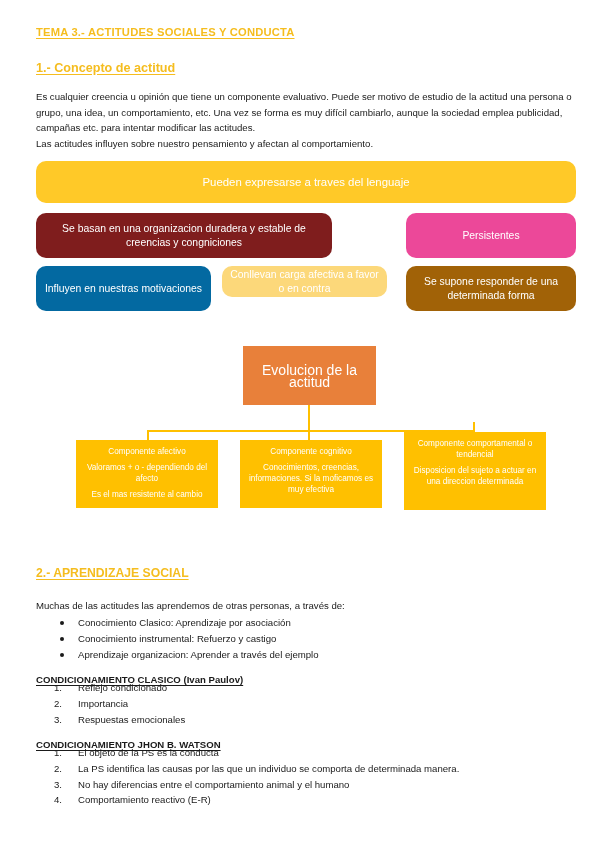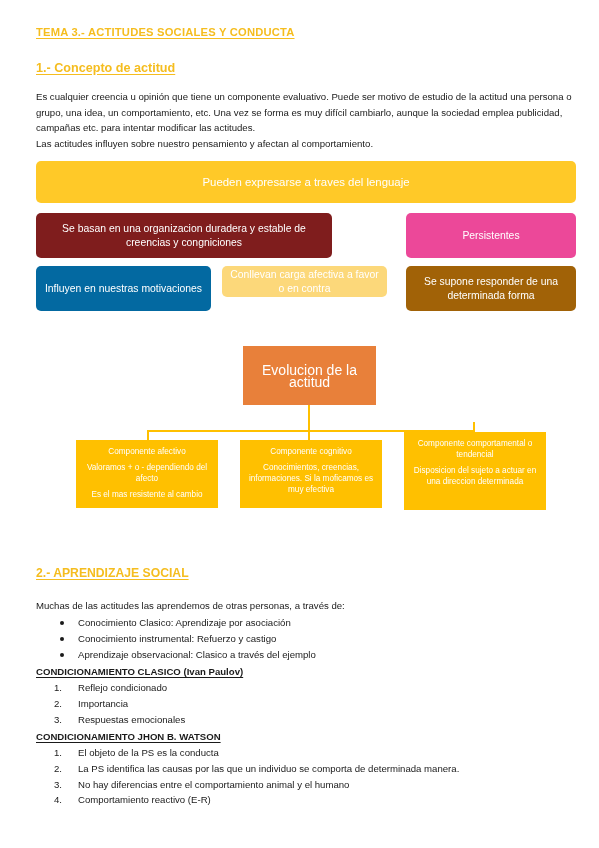--- a/index.html
+++ b/index.html
@@ -66,21 +66,21 @@
     width: 540px;
     text-align: left;
   }
   #intro-para { top: 89px; }
   #intro-para2 { top: 136px; }
   #aprendizaje-lead { top: 598px; width: 420px; }
 
   
   .banner {
     position: absolute;
-    border-radius: 5px;
+    border-radius: 10px;
     display: flex;
     align-items: center;
     justify-content: center;
     text-align: center;
     color: #ffffff;
     font-size: 10.4px;
     line-height: 14px;
     padding: 0 8px;
     box-sizing: border-box;
   }
@@ -211,20 +211,21 @@
   }
   #bullets { top: 615px; width: 460px; }
   .sub-head {
     position: absolute;
     left: 36px;
     font-size: 9.6px;
     font-weight: bold;
     color: #1a1a1a;
     text-decoration: underline;
     text-underline-offset: 2px;
+    margin-top: 8px;
   }
   #cc-head { top: 666px; }
   #cc-list { top: 680px; width: 400px; }
   #cw-head { top: 731px; }
   #cw-list { top: 745px; width: 520px; }
 </style>
 </head>
 <body>
 
 <div class="page">
@@ -275,21 +276,21 @@
     <div class="li">
       <span class="marker"><span class="bullet-dot"></span></span>
       <span class="txt">Conocimiento Clasico: Aprendizaje por asociación</span>
     </div>
     <div class="li">
       <span class="marker"><span class="bullet-dot"></span></span>
       <span class="txt">Conocimiento instrumental: Refuerzo y castigo</span>
     </div>
     <div class="li">
       <span class="marker"><span class="bullet-dot"></span></span>
-      <span class="txt">Aprendizaje observacional: Clasico a través del ejemplo</span>
+      <span class="txt">Aprendizaje organizacion: Aprender a través del ejemplo</span>
     </div>
   </div>
 
   <div class="sub-head" id="cc-head">CONDICIONAMIENTO CLASICO (Ivan Paulov)</div>
   <div class="list-block" id="cc-list">
     <div class="li">
       <span class="marker num">1.</span>
       <span class="txt">Reflejo condicionado</span>
     </div>
     <div class="li">

